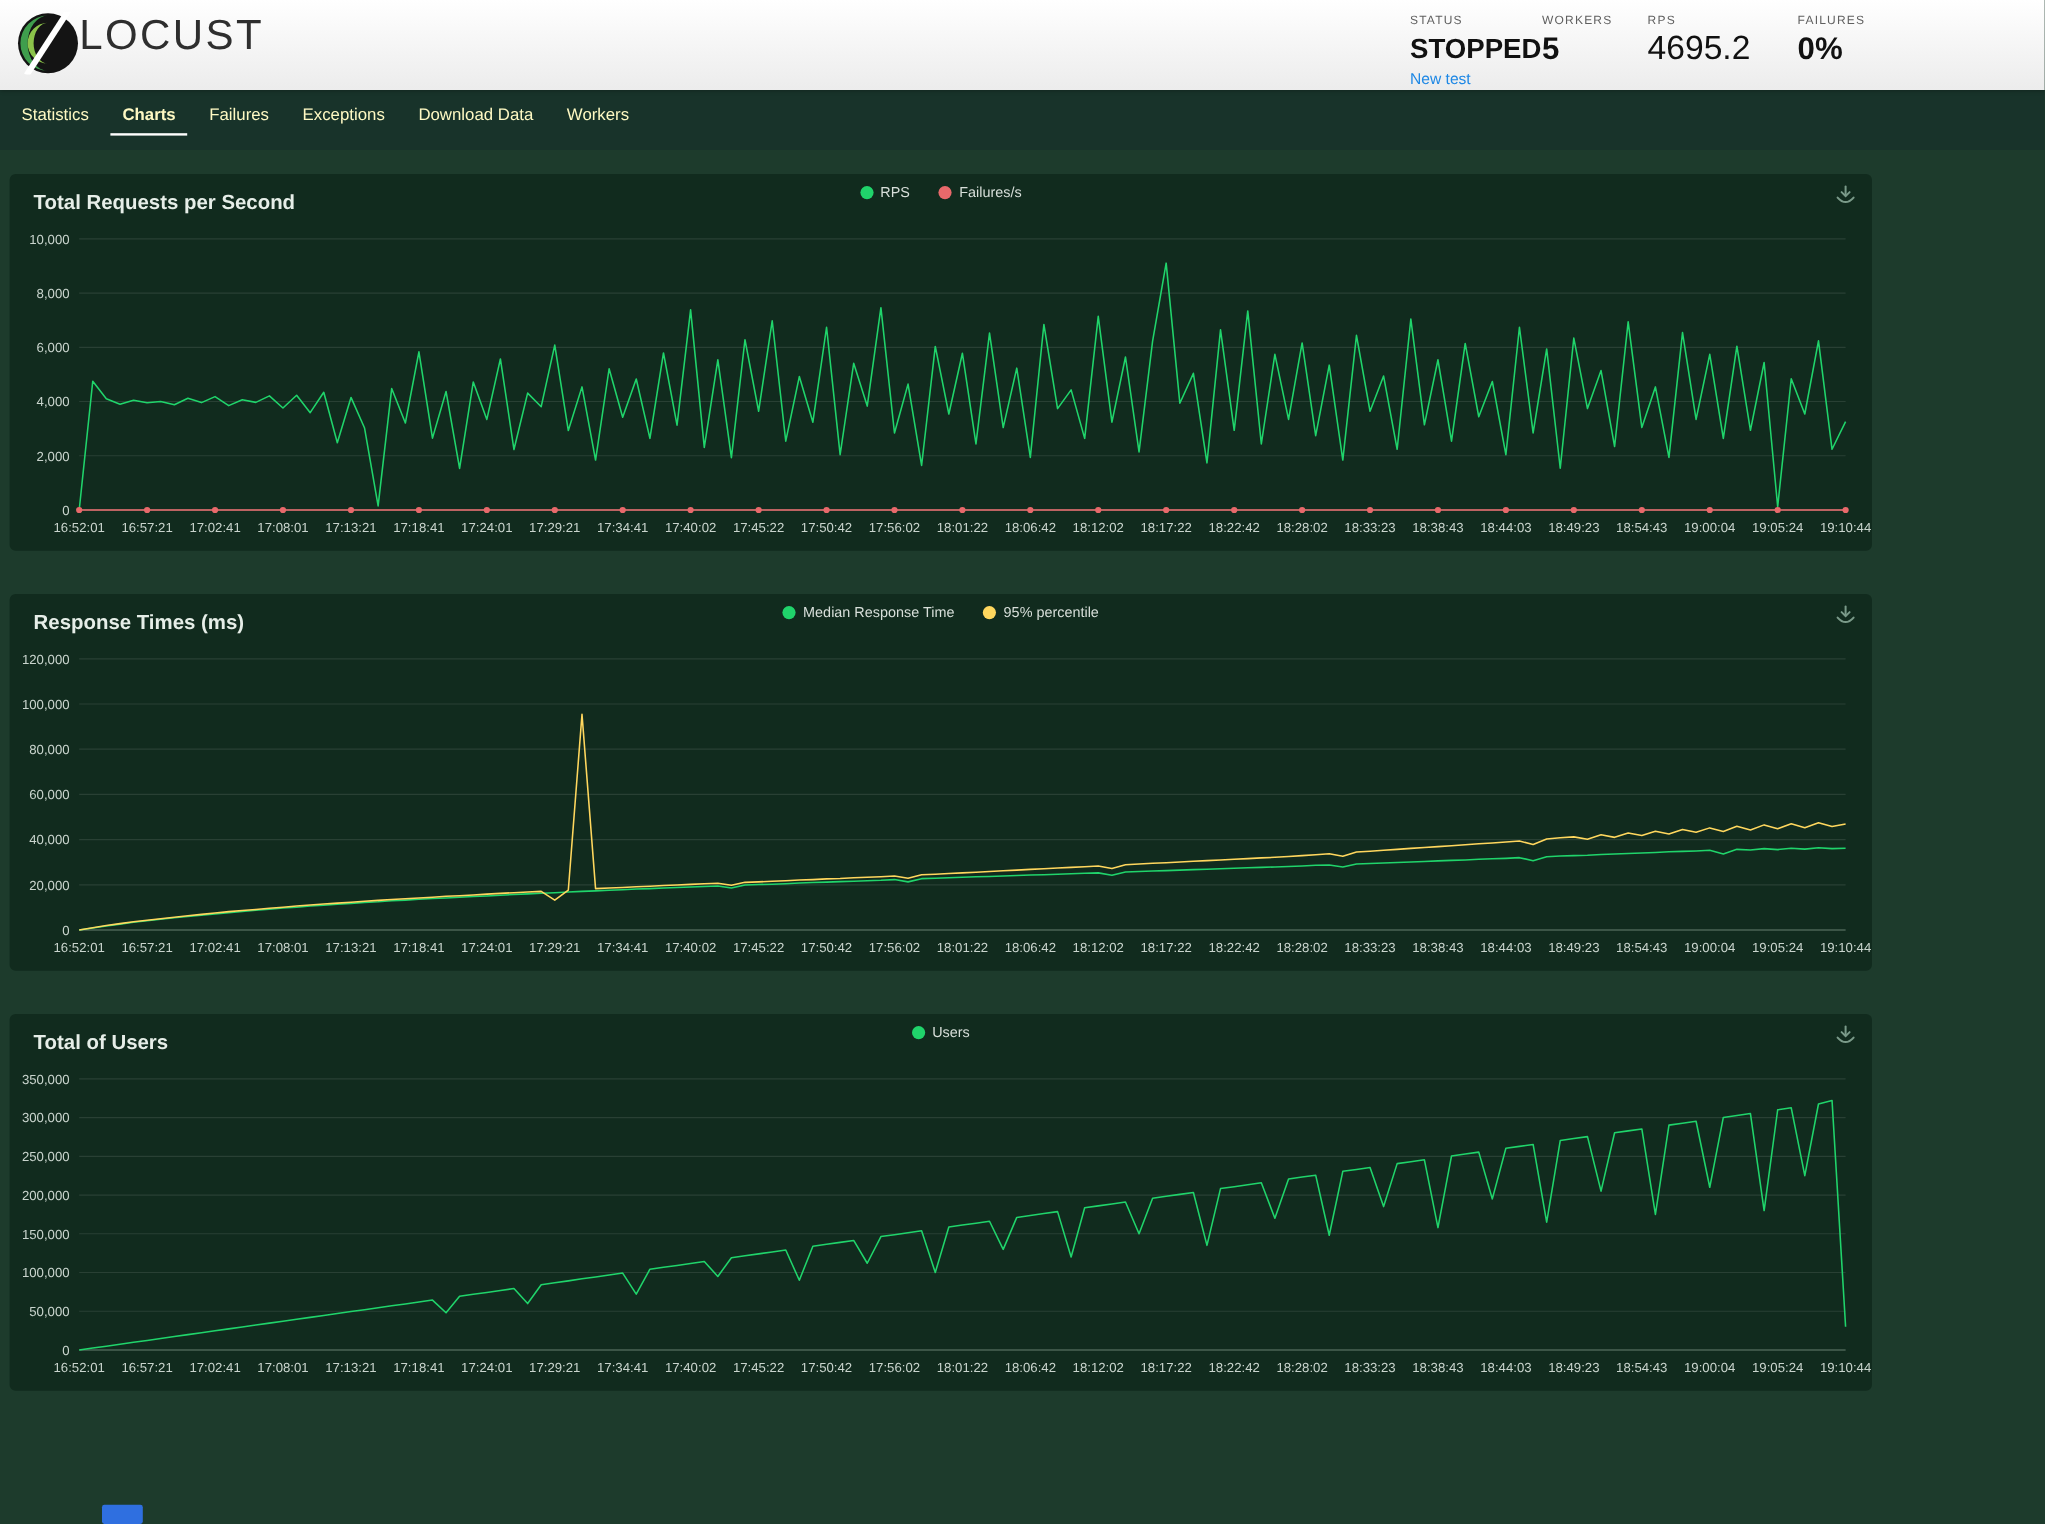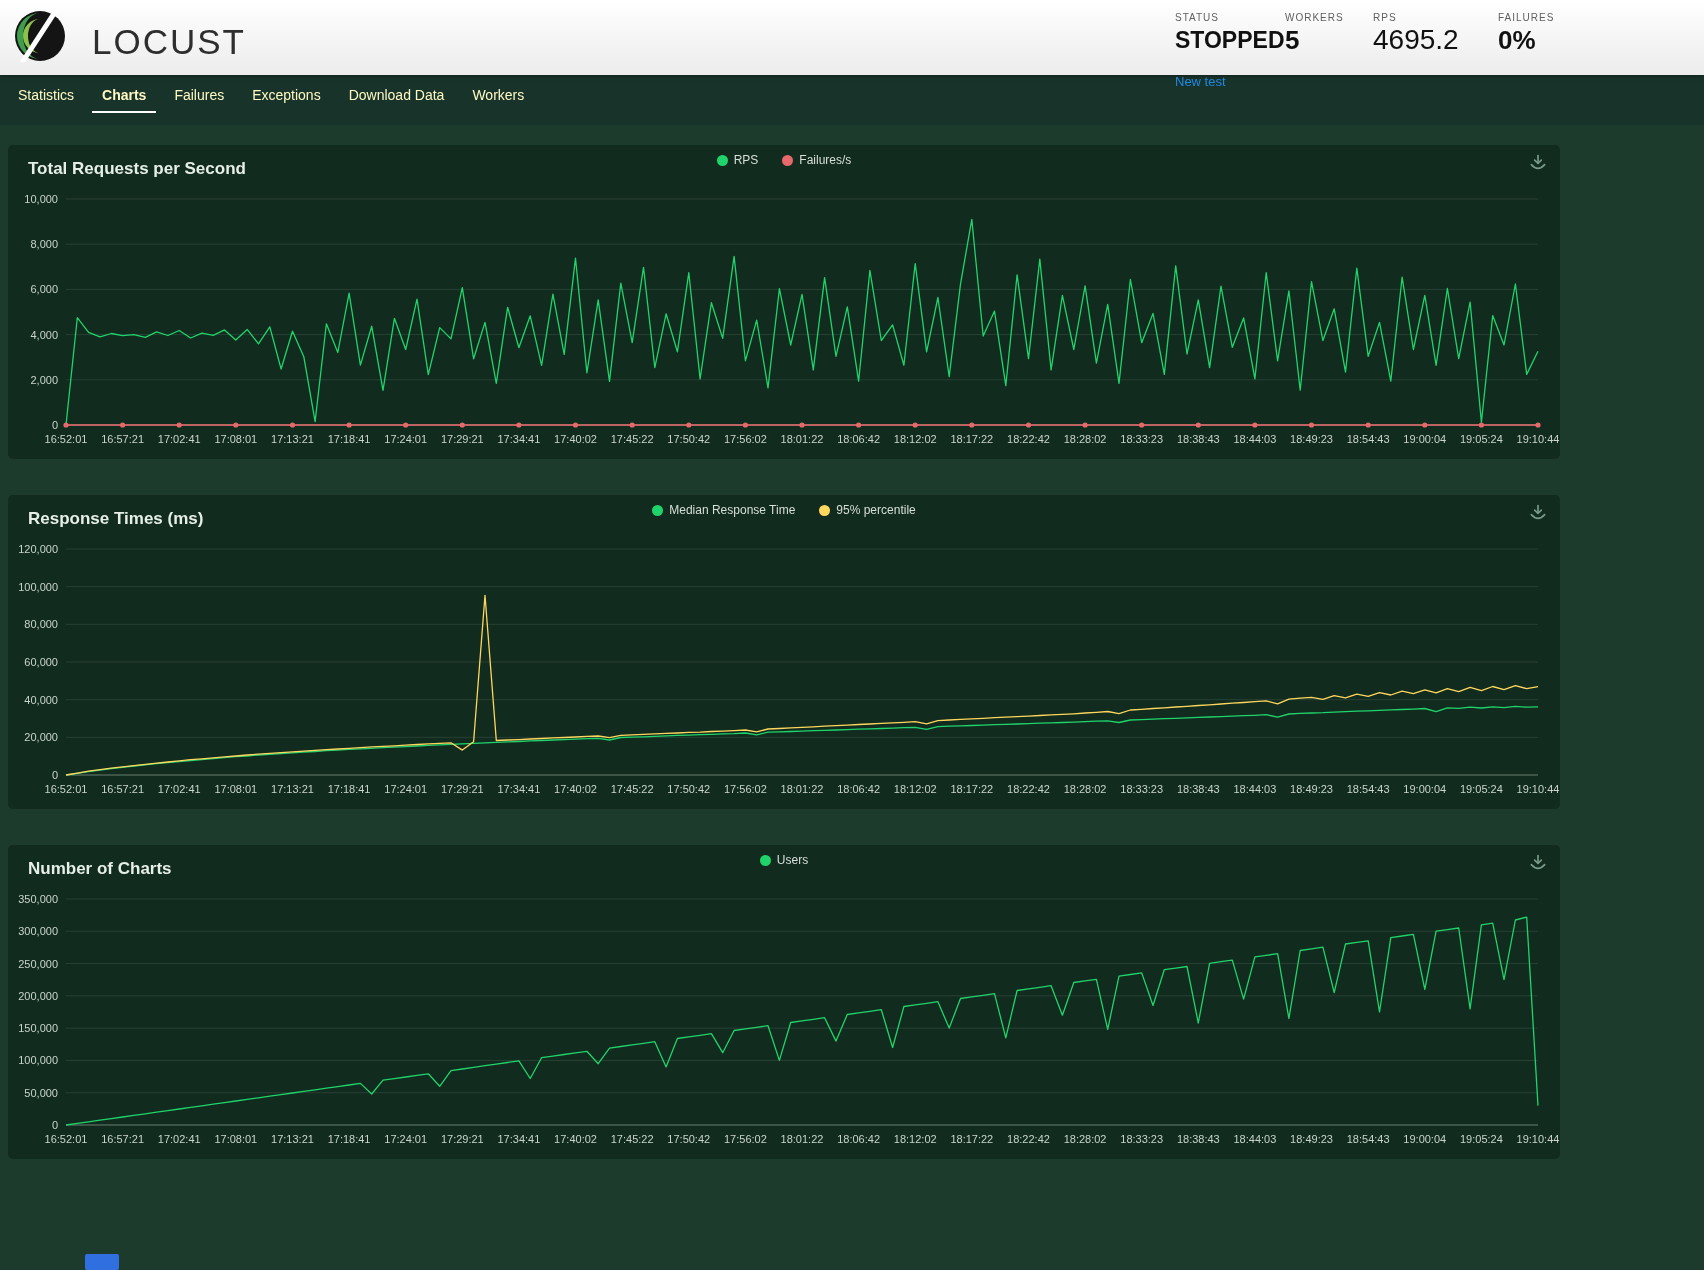--- a/index.html
+++ b/index.html
@@ -9,32 +9,32 @@
     background:#1d3b2c;
     font-family:"Liberation Sans", sans-serif;
   }
   
   .header {
     position:relative; width:1704px; height:75px;
     background:linear-gradient(#ffffff,#ececec);
     box-shadow:0 1px 4px rgba(0,0,0,0.35);
     z-index:10;
   }
-  .brand { position:absolute; left:14px; top:10px; display:flex; align-items:flex-end; gap:26px; cursor:pointer; }
+  .brand { position:absolute; left:14px; top:10px; display:flex; align-items:flex-start; gap:0; cursor:pointer; }
   .brand-text { font-size:35px; font-weight:500; color:#2e2e2e; letter-spacing:2px; }
   .stat { position:absolute; top:12px; }
   .stat-label { font-size:10px; color:#5f5f5f; letter-spacing:1px; }
   #stat-host { left:979px; top:0; width:160px; min-height:100px; background:linear-gradient(#ffffff,#f2f2f2); padding:12px 8px 6px 6px; }
   .host-value { font-size:13px; color:#1c1c1c; line-height:15px; word-break:break-all; margin-top:3px; }
   #stat-status { left:1175px; }
   #stat-workers { left:1285px; }
   #stat-rps { left:1373px; }
   #stat-failures { left:1498px; }
   .status-value { font-size:23px; font-weight:700; color:#111; margin-top:4px; }
-  .new-test { font-size:13px; color:#1e88e5; margin-top:20px; cursor:pointer; }
+  .new-test { font-size:13px; color:#1e88e5; margin-top:4px; cursor:pointer; }
   .big-value { font-size:26px; font-weight:700; color:#111; margin-top:2px; }
   .huge-value { font-size:28px; font-weight:400; color:#111; margin-top:1px; }
   
   .nav {
     width:1704px; height:50px; background:#18332a;
     display:flex; align-items:flex-start; padding:0 4px;
   }
   .tab {
     color:#fef9c3; font-size:14px; font-weight:500;
     padding:12px 10px 8px 10px; margin:0 4px;
@@ -259,21 +259,21 @@
           <text x="1406.7692307692307" y="254" text-anchor="middle" fill="#c9d4cd" font-size="11">19:00:04</text>
           <text x="1463.3846153846155" y="254" text-anchor="middle" fill="#c9d4cd" font-size="11">19:05:24</text>
           <text x="1520" y="254" text-anchor="middle" fill="#c9d4cd" font-size="11">19:10:44</text>
           <polyline points="48.0,236.0 59.3,234.3 70.6,232.6 82.0,231.1 93.3,229.6 104.6,228.3 115.9,227.0 127.3,225.8 138.6,224.7 149.9,223.6 161.2,222.6 172.6,221.5 183.9,220.6 195.2,219.6 206.5,218.7 217.8,217.7 229.2,217.0 240.5,216.0 251.8,215.3 263.1,214.5 274.5,213.8 285.8,213.0 297.1,212.5 308.4,211.7 319.8,211.1 331.1,210.4 342.4,209.8 353.7,209.3 365.0,208.7 376.4,208.1 387.7,207.6 399.0,207.0 410.3,206.4 421.7,205.9 433.0,205.3 444.3,204.9 455.6,204.4 467.0,203.8 478.3,203.4 489.6,202.9 500.9,202.5 512.2,201.9 523.6,201.5 534.9,201.0 546.2,200.6 557.5,200.2 568.9,199.7 580.2,199.3 591.5,201.0 602.8,198.5 614.2,198.1 625.5,197.8 636.8,197.4 648.1,196.8 659.4,196.4 670.8,196.1 682.1,195.7 693.4,195.3 704.7,194.9 716.1,194.6 727.4,194.0 738.7,195.9 750.0,193.2 761.4,192.9 772.7,192.5 784.0,192.1 795.3,191.7 806.6,191.4 818.0,191.0 829.3,190.6 840.6,190.2 851.9,189.9 863.3,189.5 874.6,189.1 885.9,188.7 897.2,188.4 908.6,190.4 919.9,187.6 931.2,187.2 942.5,186.8 953.8,186.5 965.2,186.1 976.5,185.7 987.8,185.3 999.1,185.0 1010.5,184.6 1021.8,184.2 1033.1,183.8 1044.4,183.5 1055.8,183.1 1067.1,182.7 1078.4,182.1 1089.7,181.8 1101.0,183.5 1112.4,181.0 1123.7,180.6 1135.0,180.1 1146.3,179.7 1157.7,179.3 1169.0,178.9 1180.3,178.4 1191.6,178.0 1203.0,177.6 1214.3,177.1 1225.6,176.7 1236.9,176.3 1248.2,175.7 1259.6,178.2 1270.9,175.0 1282.2,174.4 1293.5,174.0 1304.9,173.7 1316.2,173.1 1327.5,172.7 1338.8,172.2 1350.2,171.8 1361.5,171.4 1372.8,170.8 1384.1,170.5 1395.4,170.1 1406.8,169.5 1418.1,172.7 1429.4,168.8 1440.7,169.3 1452.1,168.2 1463.4,169.0 1474.7,167.8 1486.0,168.6 1497.4,167.4 1508.7,168.2 1520.0,167.8" fill="none" stroke="#20d46b" stroke-width="1.3" stroke-linejoin="round"></polyline>
           <polyline points="48.0,236.0 59.3,234.1 70.6,232.2 82.0,230.7 93.3,229.2 104.6,227.9 115.9,226.6 127.3,225.3 138.6,224.1 149.9,223.0 161.2,221.9 172.6,220.7 183.9,219.8 195.2,218.9 206.5,217.9 217.8,217.0 229.2,216.0 240.5,215.1 251.8,214.3 263.1,213.6 274.5,212.8 285.8,212.1 297.1,211.3 308.4,210.6 319.8,210.0 331.1,209.3 342.4,208.7 353.7,207.9 365.0,207.4 376.4,206.8 387.7,206.1 399.0,205.5 410.3,204.9 421.7,204.4 433.0,203.8 444.3,211.1 455.6,202.7 467.0,56.3 478.3,201.5 489.6,201.0 500.9,200.6 512.2,200.0 523.6,199.5 534.9,198.9 546.2,198.5 557.5,198.0 568.9,197.4 580.2,197.0 591.5,198.7 602.8,196.3 614.2,195.9 625.5,195.3 636.8,194.9 648.1,194.4 659.4,194.0 670.8,193.4 682.1,193.1 693.4,192.5 704.7,192.1 716.1,191.6 727.4,191.0 738.7,192.9 750.0,190.0 761.4,189.5 772.7,188.9 784.0,188.4 795.3,187.8 806.6,187.2 818.0,186.7 829.3,186.1 840.6,185.5 851.9,185.0 863.3,184.4 874.6,183.8 885.9,183.3 897.2,182.7 908.6,184.8 919.9,181.6 931.2,181.0 942.5,180.4 953.8,179.9 965.2,179.3 976.5,178.7 987.8,178.2 999.1,177.6 1010.5,177.1 1021.8,176.5 1033.1,175.9 1044.4,175.4 1055.8,174.8 1067.1,174.0 1078.4,173.3 1089.7,172.5 1101.0,174.6 1112.4,171.0 1123.7,170.3 1135.0,169.5 1146.3,168.8 1157.7,168.0 1169.0,167.3 1180.3,166.5 1191.6,165.8 1203.0,165.0 1214.3,164.2 1225.6,163.5 1236.9,162.7 1248.2,161.8 1259.6,164.8 1270.9,160.1 1282.2,159.2 1293.5,158.4 1304.9,160.3 1316.2,156.7 1327.5,158.8 1338.8,155.2 1350.2,157.3 1361.5,153.7 1372.8,156.0 1384.1,152.2 1395.4,154.6 1406.8,150.9 1418.1,153.9 1429.4,149.6 1440.7,152.6 1452.1,148.4 1463.4,151.6 1474.7,147.5 1486.0,150.7 1497.4,146.7 1508.7,149.7 1520.0,147.7" fill="none" stroke="#ffd75e" stroke-width="1.3" stroke-linejoin="round"></polyline>
         </svg>
       </div>
   </section>
 
   <section class="panel">
-    <div class="panel-title">Number of Charts</div>
+    <div class="panel-title">Total of Users</div>
     <div class="legend">
         <span class="legend-item">
           <span class="legend-dot" style="background: rgb(32, 212, 107);"></span>
           <span>Users</span>
         </span>
       </div>
     <svg class="dl-icon" viewBox="0 0 24 24" fill="none" stroke="currentColor" stroke-width="2" stroke-linecap="round">
       <path d="M12 3 v9"></path>
         <path d="M8 8.5 L12 12.5 L16 8.5"></path>
         <path d="M4 14 q8 9 16 0"></path>

